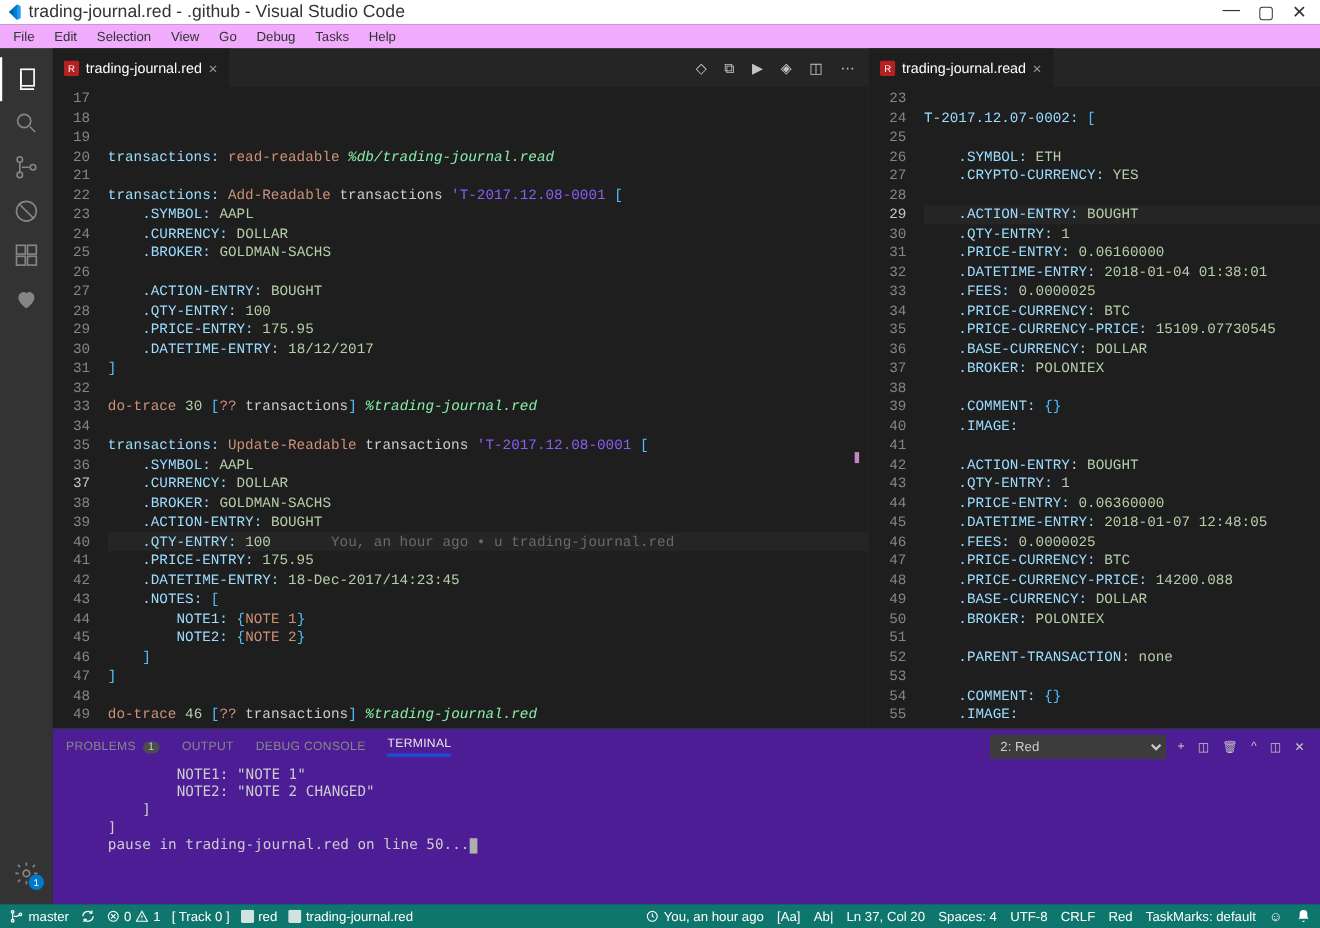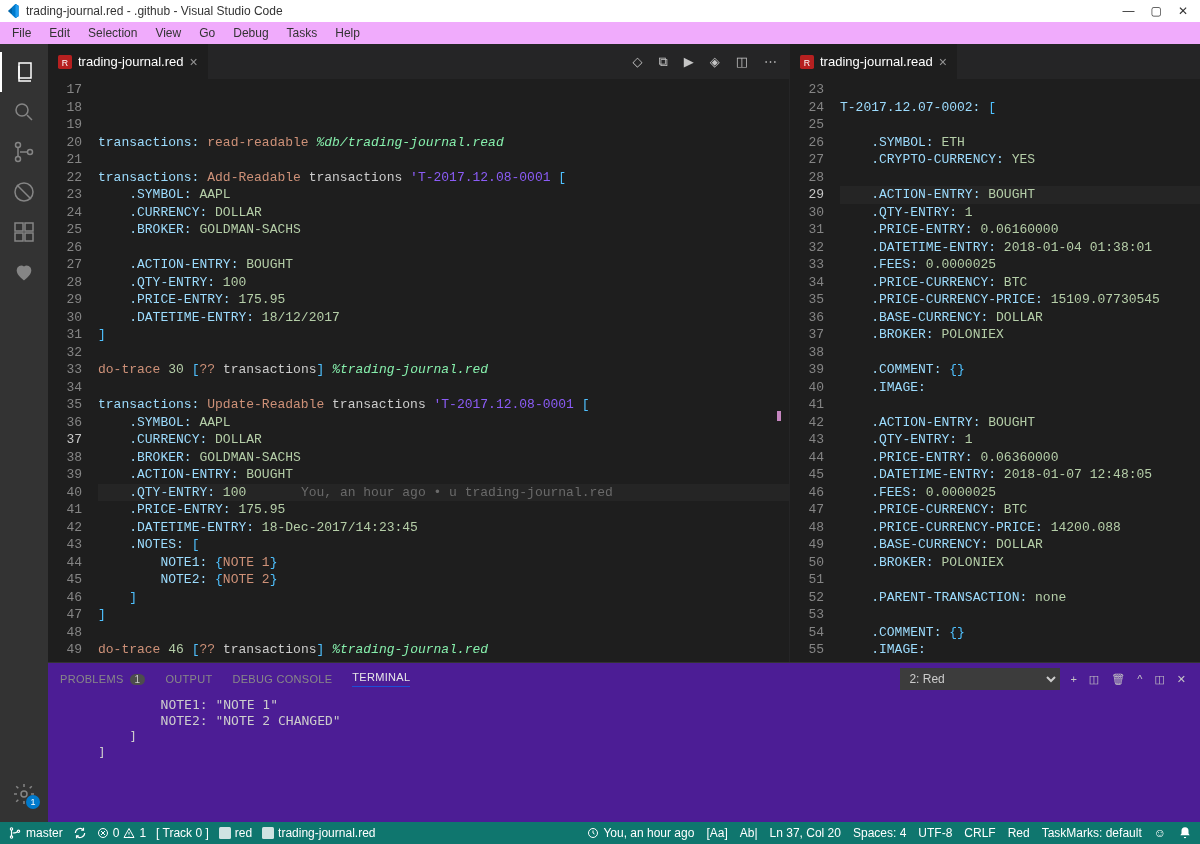--- a/index.html
+++ b/index.html
@@ -14,21 +14,21 @@
   display: flex;
   flex-direction: column;
 }
 .titlebar {
   height: 22px;
   background: #ffffff;
   color: #333;
   display: flex;
   align-items: center;
   padding: 0 4px;
-  font-size: 12px;
+  font-size: 16px;
 }
 .titlebar .logo { width: 16px; height: 16px; display: flex; align-items: center; justify-content: center; margin-right: 6px; }
 .titlebar .title { flex: 1; }
 .titlebar .win-controls { display: flex; gap: 16px; padding-right: 8px; color: #333; }
 .menubar {
   height: 22px;
   background: #f0abfc;
   color: #333;
   display: flex;
   align-items: center;
@@ -143,21 +143,21 @@
 .panel-tabs {
   height: 32px;
   display: flex;
   align-items: center;
   padding: 0 12px;
   gap: 20px;
   font-size: 11px;
   color: #888;
 }
 .panel-tabs .pt { cursor: pointer; letter-spacing: 0.3px; display: flex; align-items: center; gap: 6px; }
-.panel-tabs .pt.active { color: #e7e7e7; border-bottom: 1px solid #1d4ed8; padding-bottom: 3px; }
+.panel-tabs .pt.active { color: #e7e7e7; border-bottom: 3px solid #1d4ed8; padding-bottom: 3px; }
 .pt-badge { background: #4d4d4d; border-radius: 8px; padding: 0 5px; font-size: 10px; color: #ccc; }
 .panel-right { margin-left: auto; display: flex; align-items: center; gap: 8px; color: #c5c5c5; }
 .panel-right select {
   background: #3c3c3c;
   color: #ccc;
   border: 1px solid #3c3c3c;
   font-size: 12px;
   padding: 2px 4px;
   width: 160px;
 }
@@ -402,21 +402,21 @@
             <option>2: Red</option>
           </select>
           <span class="pr-icon">+</span>
           <span class="pr-icon">◫</span>
           <span class="pr-icon">🗑</span>
           <span class="pr-icon">^</span>
           <span class="pr-icon">◫</span>
           <span class="pr-icon">✕</span>
         </div>
       </div>
-      <div class="terminal-body" id="terminal-body"><div>        NOTE1: "NOTE 1"</div><div>        NOTE2: "NOTE 2 CHANGED"</div><div>    ]</div><div></div><div>]</div></div>
+      <div class="terminal-body" id="terminal-body"><div>        NOTE1: "NOTE 1"</div><div>        NOTE2: "NOTE 2 CHANGED"</div><div>    ]</div><div></div><div>]</div><div>pause in trading-journal.red on line 50...<span class="cursor"></span></div></div>
     </div>
   </div>
 </div>
 
 <div class="statusbar">
   <span class="sb-item">
     <svg width="14" height="14" viewBox="0 0 24 24" fill="none" stroke="currentColor" stroke-width="2">
         <circle cx="6" cy="5" r="2"></circle>
         <circle cx="6" cy="19" r="2"></circle>
         <circle cx="18" cy="9" r="2"></circle>

